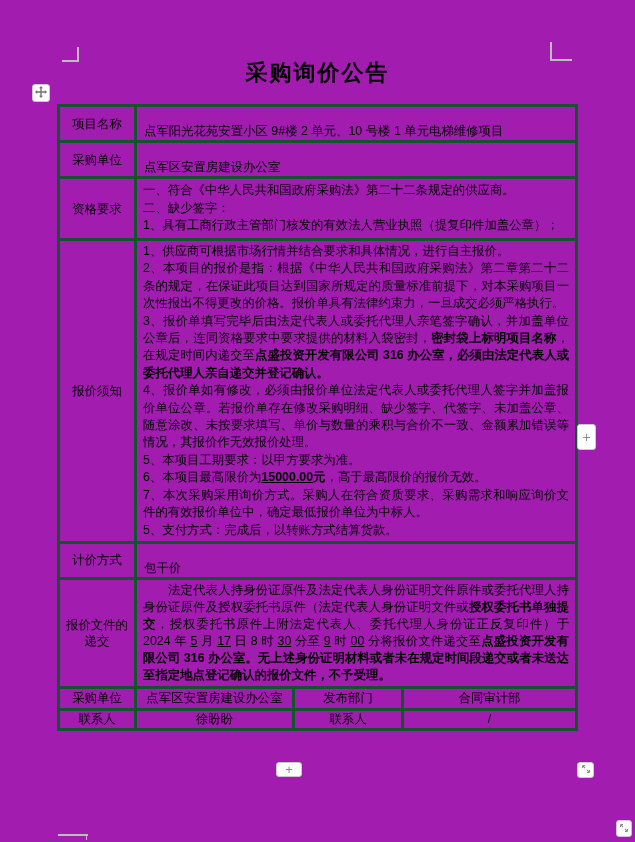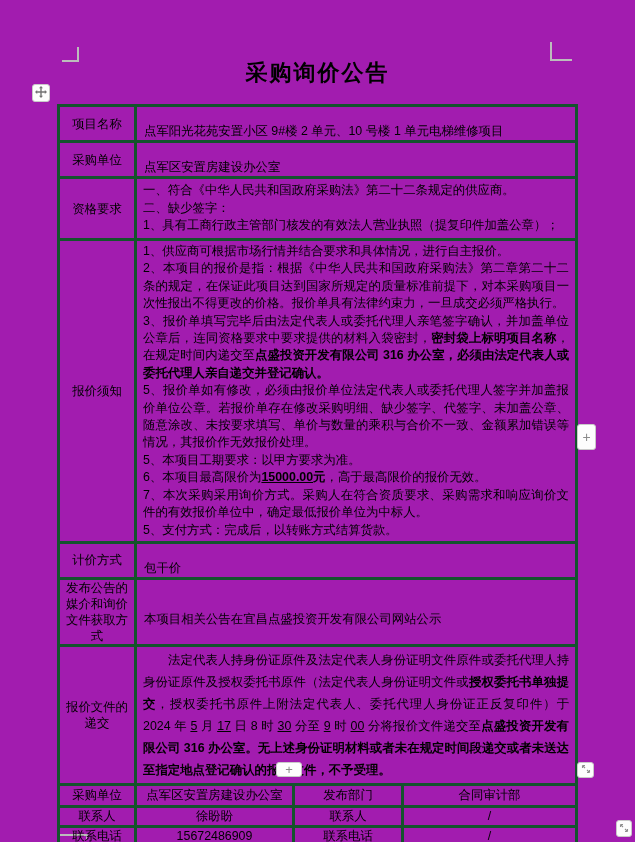--- a/index.html
+++ b/index.html
@@ -25,21 +25,21 @@
 
   
   #main-table { position:absolute; left:57px; top:104px; width:518px;
     border-collapse:collapse; table-layout:fixed; }
   #main-table td { border:3px solid #14532d; vertical-align:middle; font-size:12.4px;
     overflow:hidden; }
   td.lbl { text-align:center; font-size:12px; padding:0 1px; line-height:16px; }
   td.val { text-align:left; padding:16px 0 0 7px; }
   td.paras { padding:2px 6px;margin-left:12px; }
   .para { text-align:justify; line-height:17.4px; }
-  .tight .para { line-height:22px; }
+  .tight .para { line-height:17px; }
   .para.ind { text-indent:25px; }
   .b { font-weight:bold; }
   .u { text-decoration:underline; }
   td.ctr { text-align:center; font-size:12px; }
   td.date-cell { text-align:right; padding-right:4px; font-size:12px; }
 
   .h22 { height:22px; } .h62 { height:62px; } .h266 { height:266px; }
   .h84 { height:84px; } .h20 { height:20px; } .h19 { height:19px; }
 </style>
 </head>
@@ -87,57 +87,47 @@
             <div class="para"><span>二、缺少签字：</span></div>
             <div class="para"><span>1、具有工商行政主管部门核发的有效法人营业执照（提复印件加盖公章）；</span></div>
           </td>
       </tr>
       <tr>
         <td class="lbl h266">报价须知</td>
         <td class="paras h266" colspan="3">
             <div class="para"><span>1、供应商可根据市场行情并结合要求和具体情况，进行自主报价。</span></div>
             <div class="para"><span>2、本项目的报价是指：根据《中华人民共和国政府采购法》第二章第二十二条的规定，在保证此项目达到国家所规定的质量标准前提下，对本采购项目一次性报出不得更改的价格。报价单具有法律约束力，一旦成交必须严格执行。</span></div>
             <div class="para"><span>3、报价单填写完毕后由法定代表人或委托代理人亲笔签字确认，并加盖单位公章后，连同资格要求中要求提供的材料入袋密封，</span><span class="b">密封袋上标明项目名称</span><span>，在规定时间内递交至</span><span class="b">点盛投资开发有限公司 316 办公室，必须由法定代表人或委托代理人亲自递交并登记确认。</span></div>
-            <div class="para"><span>5、报价单如有修改，必须由报价单位法定代表人或委托代理人签字并加盖报价单位公章。若报价单存在修改采购明细、缺少签字、代签字、未加盖公章、随意涂改、未按要求填写、单价与数量的乘积与合价不一致、金额累加错误等情况，其报价作无效报价处理。</span></div>
+            <div class="para"><span>4、报价单如有修改，必须由报价单位法定代表人或委托代理人签字并加盖报价单位公章。若报价单存在修改采购明细、缺少签字、代签字、未加盖公章、随意涂改、未按要求填写、单价与数量的乘积与合价不一致、金额累加错误等情况，其报价作无效报价处理。</span></div>
             <div class="para"><span>5、本项目工期要求：以甲方要求为准。</span></div>
             <div class="para"><span>6、本项目最高限价为</span><span class="b u">15000.00</span><span class="b">元</span><span>，高于最高限价的报价无效。</span></div>
             <div class="para"><span>7、本次采购采用询价方式。采购人在符合资质要求、采购需求和响应询价文件的有效报价单位中，确定最低报价单位为中标人。</span></div>
             <div class="para"><span>5、支付方式：完成后，以转账方式结算货款。</span></div>
           </td>
       </tr>
       <tr>
         <td class="lbl h22">计价方式</td>
         <td class="val h22" colspan="3">包干价</td>
-      </tr>
-      <tr>
-        <td class="lbl h62">发布公告的媒介和询价文件获取方式</td>
-        <td class="val h62" colspan="3">本项目相关公告在宜昌点盛投资开发有限公司网站公示</td>
       </tr>
       <tr>
         <td class="lbl h84">报价文件的递交</td>
         <td class="paras tight h84" colspan="3">
             <div class="para ind"><span>法定代表人持身份证原件及法定代表人身份证明文件原件或委托代理人持身份证原件及授权委托书原件（法定代表人身份证明文件或</span><span class="b">授权委托书单独提交</span><span>，授权委托书原件上附法定代表人、委托代理人身份证正反复印件）于 2024 年 </span><span class="u">5</span><span> 月 </span><span class="u">17</span><span> 日 8 时 </span><span class="u">30</span><span> 分至 </span><span class="u">9</span><span> 时 </span><span class="u">00</span><span> 分将报价文件递交至</span><span class="b">点盛投资开发有限公司 316 办公室。无上述身份证明材料或者未在规定时间段递交或者未送达至指定地点登记确认的报价文件，不予受理。</span></div>
           </td>
       </tr>
       <tr>
         <td class="ctr h22">采购单位</td>
         <td class="ctr h22">点军区安置房建设办公室</td>
         <td class="ctr h22">发布部门</td>
         <td class="ctr h22">合同审计部</td>
       </tr>
       <tr>
         <td class="ctr h19">联系人</td>
         <td class="ctr h19">徐盼盼</td>
         <td class="ctr h19">联系人</td>
-        <td class="ctr h19">/</td>
-      </tr>
-      <tr>
-        <td class="ctr h19">联系电话</td>
-        <td class="ctr h19">15672486909</td>
-        <td class="ctr h19">联系电话</td>
         <td class="ctr h19">/</td>
       </tr>
     </tbody>
   </table>
 
   <div id="add-col-btn" class="ctl">
     <span>+</span>
   </div>
   <div id="add-row-btn" class="ctl">
     <span>+</span>

